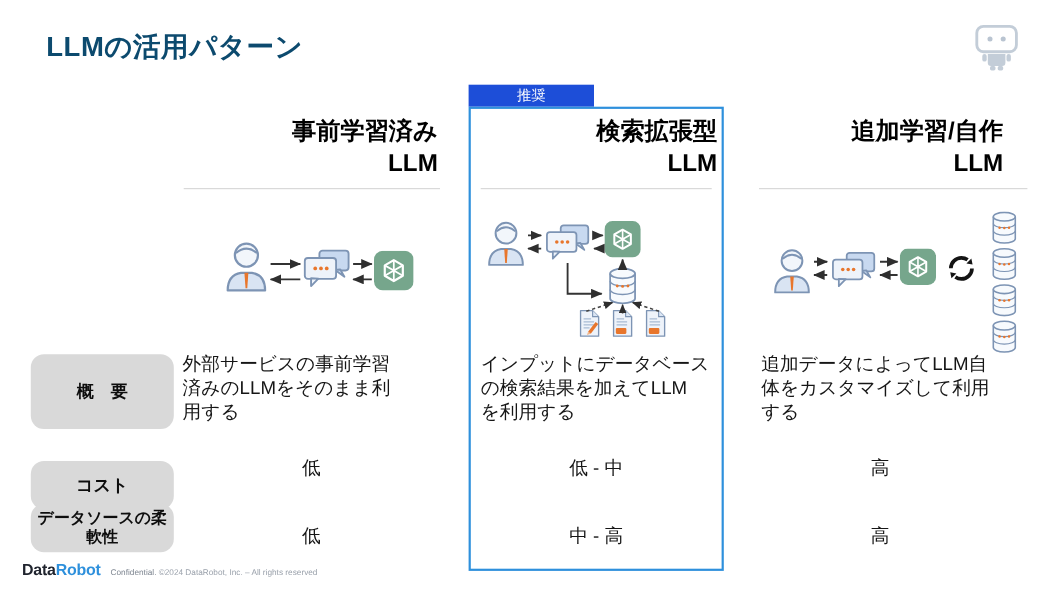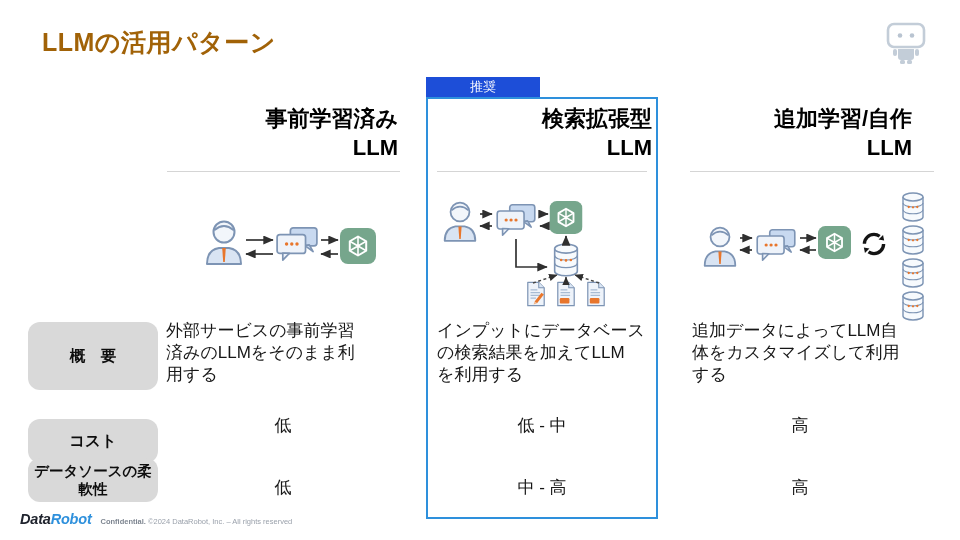--- a/index.html
+++ b/index.html
@@ -4,21 +4,21 @@
 <style>
   html,body { margin:0; padding:0; background:#ffffff; }
   .slide {
     position:relative; width:960px; height:540px; background:#ffffff; overflow:hidden;
     font-family:"Liberation Sans","DejaVu Sans",sans-serif; color:#111;
   }
   .abs { position:absolute; }
 
   .title {
     position:absolute; left:42px; top:26px;
-    font-size:25px; font-weight:800; color:#a16207; letter-spacing:0.5px;
+    font-size:25px; font-weight:800; color:#0c4a6e; letter-spacing:0.5px;
   }
 
   .badge {
     position:absolute; left:426px; top:77px; width:114px; height:20px;
     background:#1d4ed8; color:#ffffff; font-size:13px; font-weight:500;
     display:flex; align-items:center; justify-content:center;
   }
   .hibox {
     position:absolute; left:426px; top:97px; width:232px; height:422px;
     border:2px solid #2E90DC; box-sizing:border-box; background:transparent;
@@ -36,25 +36,25 @@
     font-weight:700; color:#0d0d0d; box-sizing:border-box;border-radius:12px;
   }
 
   .ov {
     position:absolute; top:320px; font-size:17px; line-height:22px;
     white-space:pre-line; color:#161616;
   }
   .val { position:absolute; font-size:17px; text-align:center; color:#161616; }
 
   .footer { position:absolute; left:20px; top:511px; display:flex; align-items:baseline; gap:9px; }
-  .logo { font-size:14.5px; font-weight:800; letter-spacing:-0.2px;font-style:italic; }
+  .logo { font-size:14.5px; font-weight:800; letter-spacing:-0.2px; }
   .logo .ld { color:#20242E; }
   .logo .lr { color:#2E90DC; }
   .fineprint { font-size:7.5px; color:#9aa1ab; }
-  .fineprint .conf { color:#7d8590; font-weight:700; margin-right:2px; }
+  .fineprint .conf { color:#7d8590; font-weight:400; margin-right:2px; }
 
   
   .fl  { stroke:#333; stroke-width:1.7; fill:none; marker-end:url(#arr); }
   .fld { stroke:#444; stroke-width:1.4; fill:none; stroke-dasharray:3,2.5; marker-end:url(#arr); }
 </style>
 </head>
 <body>
 
 <div class="slide">
 

